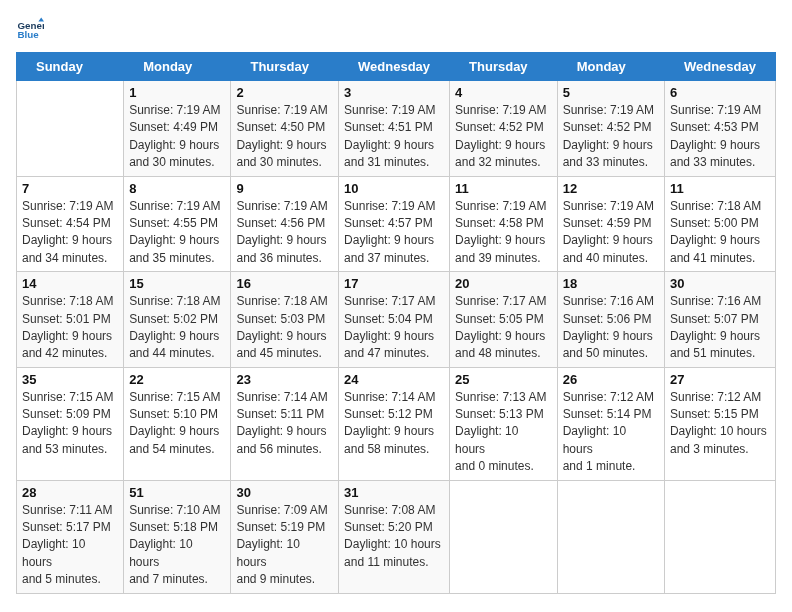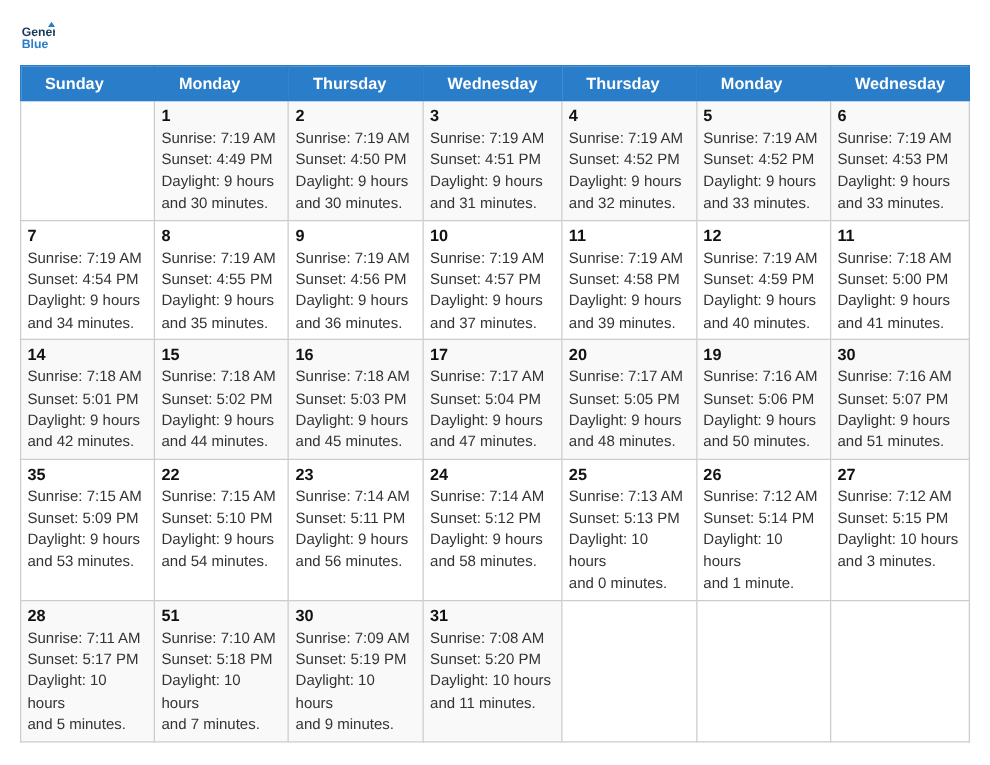--- a/index.html
+++ b/index.html
@@ -192,21 +192,21 @@
         </td>
         <td>
           <span class="day-number">17</span>
           <div class="day-info">Sunrise: 7:17 AM<br>Sunset: 5:04 PM<br>Daylight: 9 hours<br>and 47 minutes.</div>
         </td>
         <td>
           <span class="day-number">20</span>
           <div class="day-info">Sunrise: 7:17 AM<br>Sunset: 5:05 PM<br>Daylight: 9 hours<br>and 48 minutes.</div>
         </td>
         <td>
-          <span class="day-number">19</span>
+          <span class="day-number">18</span>
           <div class="day-info">Sunrise: 7:16 AM<br>Sunset: 5:06 PM<br>Daylight: 9 hours<br>and 50 minutes.</div>
         </td>
         <td>
           <span class="day-number">30</span>
           <div class="day-info">Sunrise: 7:16 AM<br>Sunset: 5:07 PM<br>Daylight: 9 hours<br>and 51 minutes.</div>
         </td>
       </tr>
       <tr>
         <td>
           <span class="day-number">35</span>

